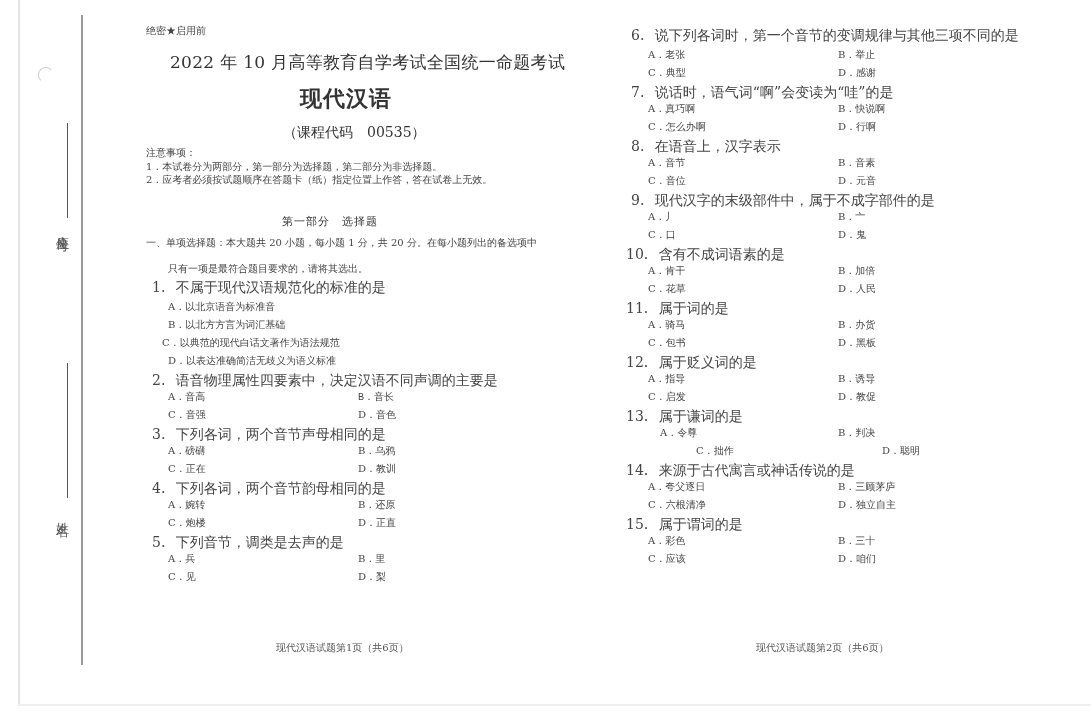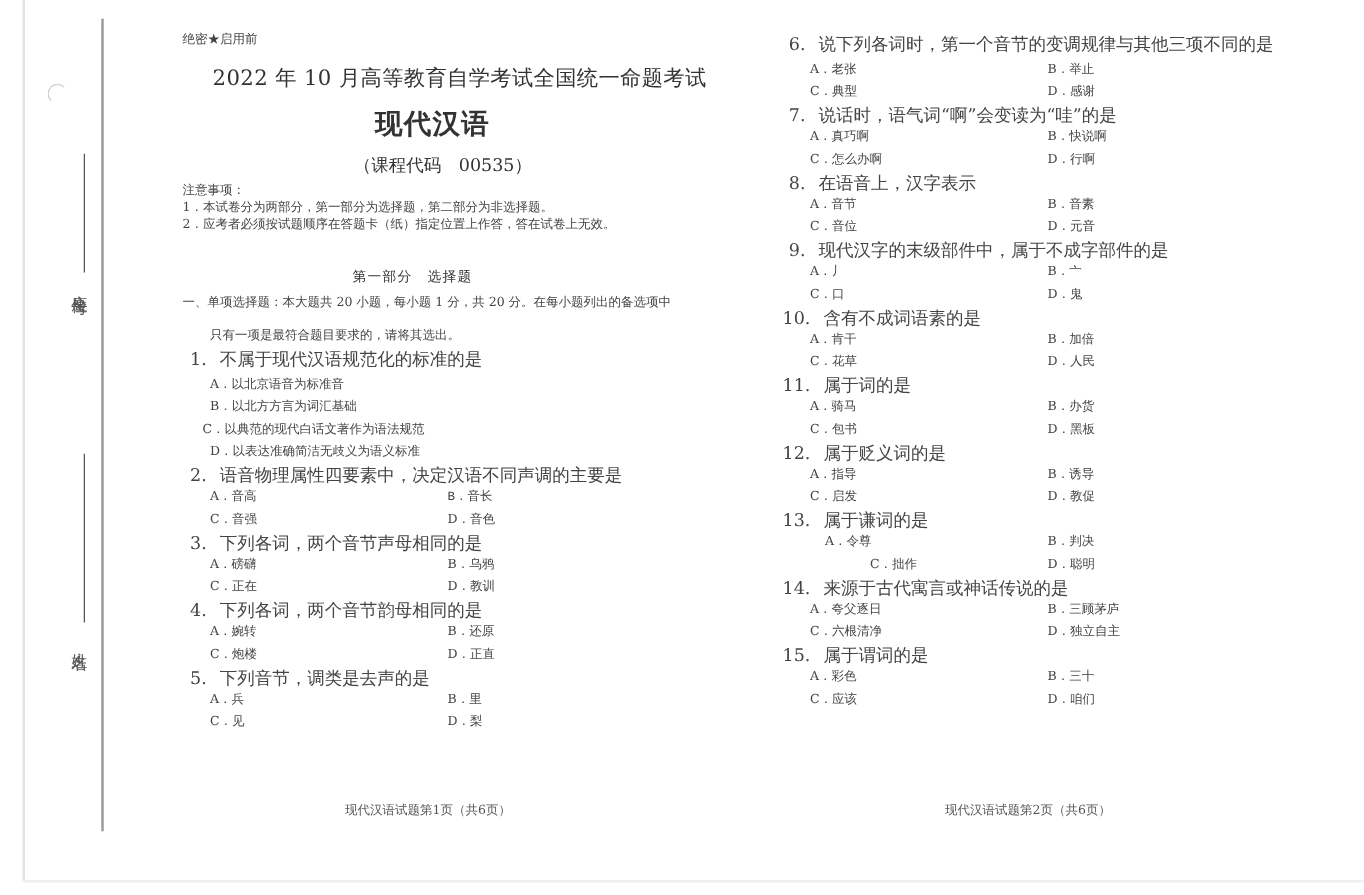--- a/index.html
+++ b/index.html
@@ -165,21 +165,21 @@
 <div class="abs opt" style="left:648px;top:390px;">C．启发</div>
 <div class="abs opt" style="left:838px;top:390px;">D．教促</div>
 
 <div class="abs q" style="left:626px;top:408px;">
   <span>13.</span>
   <span style="margin-left:6px;">属于谦词的是</span>
 </div>
 <div class="abs opt" style="left:660px;top:426px;">A．令尊</div>
 <div class="abs opt" style="left:838px;top:426px;">B．判决</div>
 <div class="abs opt" style="left:648px;top:444px;margin-left:48px;">C．拙作</div>
-<div class="abs opt" style="left:838px;top:444px;text-align:right;">D．聪明</div>
+<div class="abs opt" style="left:882px;top:444px;text-align:right;">D．聪明</div>
 
 <div class="abs q" style="left:626px;top:462px;">
   <span>14.</span>
   <span style="margin-left:6px;">来源于古代寓言或神话传说的是</span>
 </div>
 <div class="abs opt" style="left:648px;top:480px;">A．夸父逐日</div>
 <div class="abs opt" style="left:838px;top:480px;">B．三顾茅庐</div>
 <div class="abs opt" style="left:648px;top:498px;">C．六根清净</div>
 <div class="abs opt" style="left:838px;top:498px;">D．独立自主</div>
 

